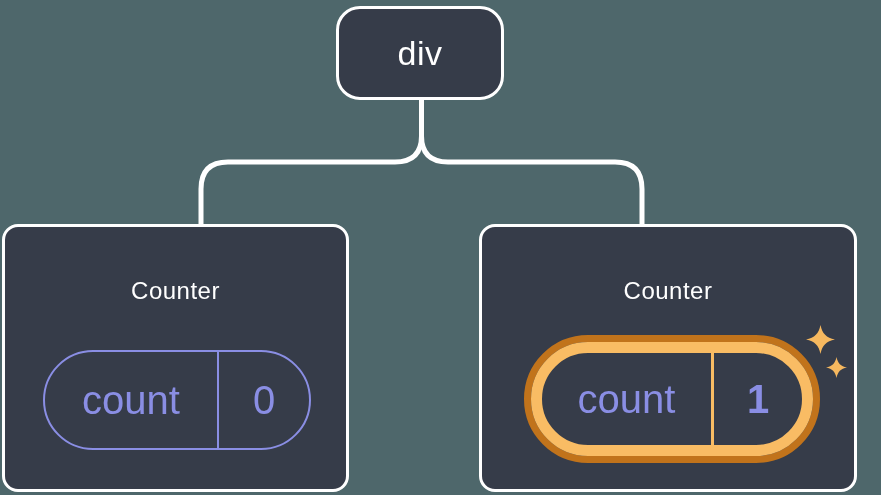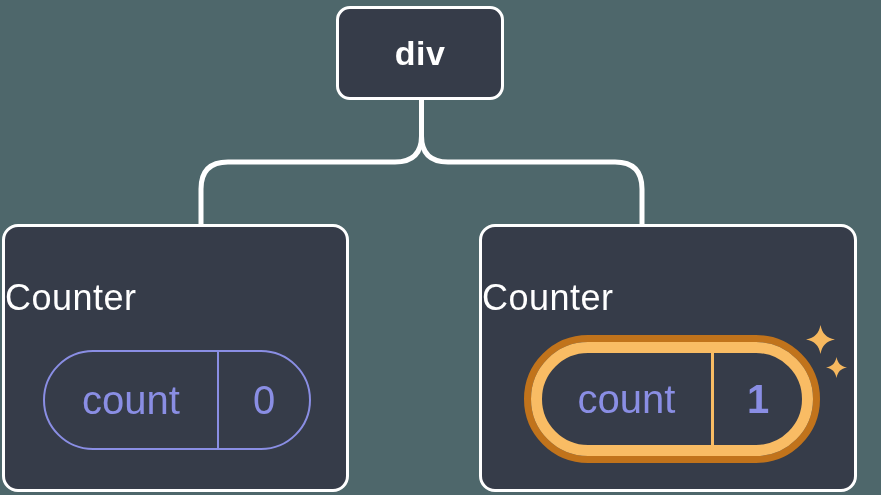--- a/index.html
+++ b/index.html
@@ -36,48 +36,47 @@
     stroke: var(--connector);
     stroke-width: 5;
     stroke-linecap: round;
   }
   .node-root {
     position: absolute;
     left: 336px; top: 6px;
     width: 168px; height: 94px;
     background: var(--node-fill);
     border: 3px solid var(--node-border);
-    border-radius: 14px;
+    border-radius: 24px;
     display: flex;
     align-items: center;
     justify-content: center;
-    font-weight: bold;
   }
   .node-root .node-label {
     color: var(--title-text);
     font-size: 34px;
     letter-spacing: 0.5px;
   }
   .card {
     position: absolute;
     top: 224px;
     height: 268px;
     background: var(--node-fill);
     border: 3px solid var(--node-border);
     border-radius: 16px;
   }
   .card-left  { left: 2px;   width: 347px; }
   .card-right { left: 479px; width: 378px; }
   .card-title {
     position: absolute;
     left: 0; right: 0;
     top: 50px;
-    text-align: left;
+    text-align: center;
     color: var(--title-text);
-    font-size: 36px;
+    font-size: 24px;
     letter-spacing: 0.5px;
   }
   
   .pill {
     position: absolute;
     left: 38px; top: 123px;
     width: 268px; height: 100px;
     border: 2px solid var(--state-accent);
     border-radius: 999px;
     display: flex;

